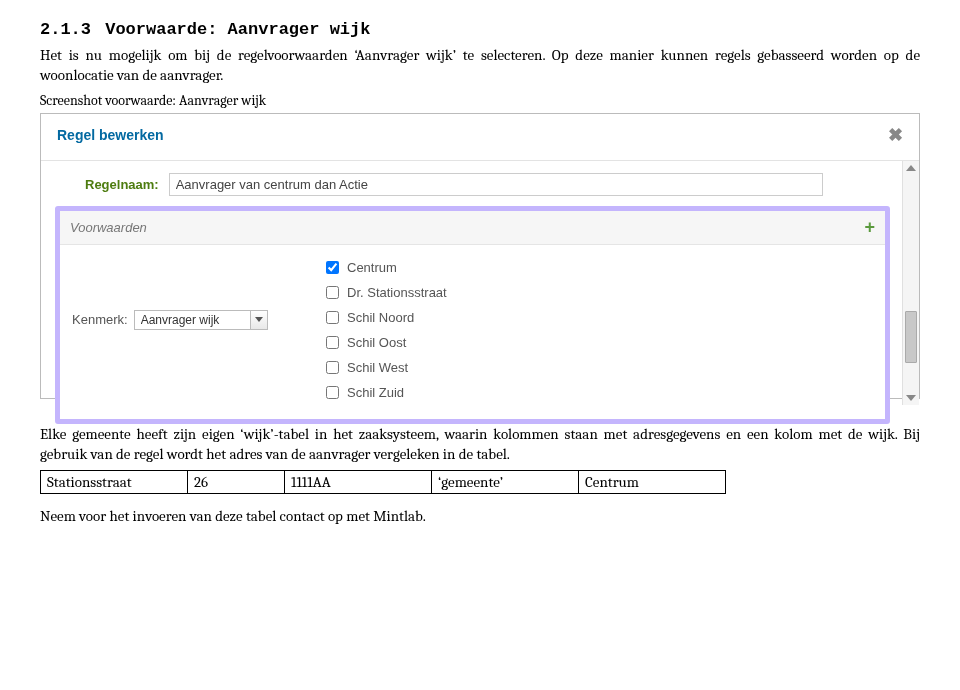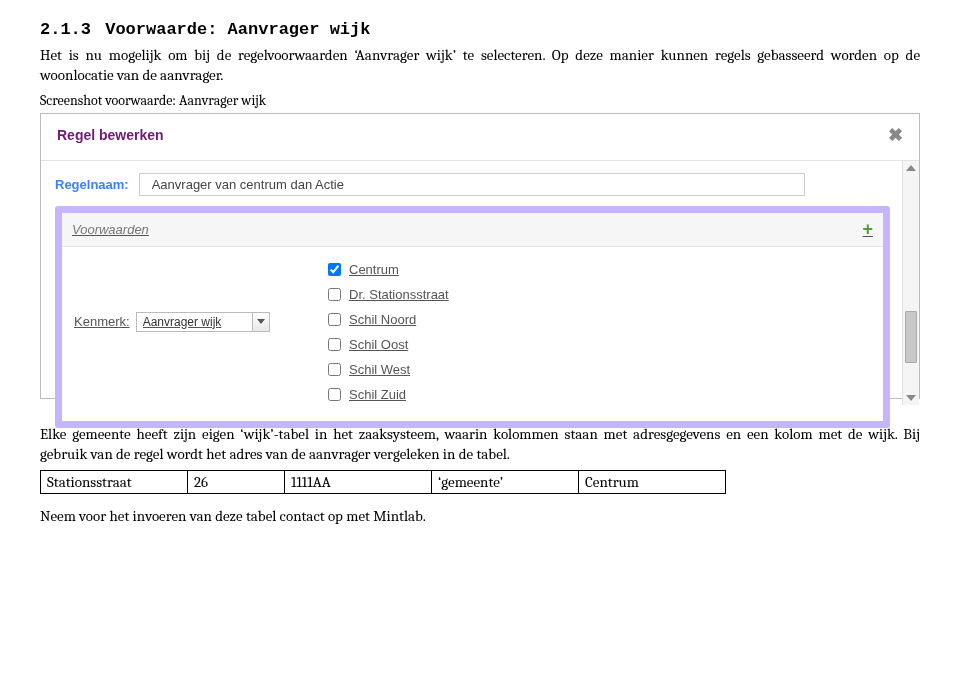--- a/index.html
+++ b/index.html
@@ -39,46 +39,45 @@
     position: relative;
     box-sizing: border-box;
   }
   .ss-header {
     display: flex;
     align-items: center;
     justify-content: space-between;
     padding: 10px 16px 14px 16px;
     border-bottom: 1px solid #e3e3e3;
   }
-  .ss-title { font-weight: bold; color: #701a75; font-size: 14px; }
+  .ss-title { font-weight: bold; color: #0369a1; font-size: 14px; }
   .ss-close { color:#888; font-size:18px; font-weight:bold; cursor:pointer; }
   .ss-body { display:flex; }
   .ss-main { flex:1; padding: 8px 12px 8px 14px; }
   .ss-scroll { width:16px; background:#f5f5f5; border-left:1px solid #e0e0e0; position:relative; height:244px; }
   .ss-scroll::after {
     content:""; position:absolute; left:2px; right:2px; top:150px; height:50px;
     background:#c8c8c8; border:1px solid #aaa; border-radius:1px;
   }
   .ss-scroll-arrow-up, .ss-scroll-arrow-down {
     position:absolute; left:3px; width:0; height:0;
     border-left:5px solid transparent; border-right:5px solid transparent;
   }
   .ss-scroll-arrow-up { top:4px; border-bottom:6px solid #888; }
   .ss-scroll-arrow-down { bottom:4px; border-top:6px solid #888; }
 
   .ss-row { display:flex; align-items:center; margin: 4px 0; }
-  .ss-label-bold { font-weight:bold; color:#3b82f6; margin-right:10px; }
+  .ss-label-bold { font-weight:bold; color:#4d7c0f; margin-right:10px;margin-left:30px; }
   .ss-input-wide {
-    border:1px solid #ccc; padding:3px 12px; width: 640px; color:#444;
+    border:1px solid #ccc; padding:3px 6px; width: 640px; color:#444;
     background:#fff; font-size:13px;
   }
   .ss-section {
-    border:7px solid #c4b5fd; border-radius:3px; margin-top:10px;
+    border:5px solid #c4b5fd; border-radius:3px; margin-top:10px;
     background:#fff;
-    text-decoration:underline;
   }
   .ss-section-head {
     background:#f6f6f6; border-bottom:1px solid #e5e5e5;
     padding:6px 10px; display:flex; justify-content:space-between; align-items:center;
     color:#777; font-style:italic;
   }
   .ss-plus { color:#5a9a3d; font-weight:bold; font-size:18px; font-style:normal; }
   .ss-section-body { padding:10px 12px 14px 12px; display:flex; }
   .ss-left { width:250px; padding-top:55px; }
   .ss-kenmerk { display:flex; align-items:center; }

